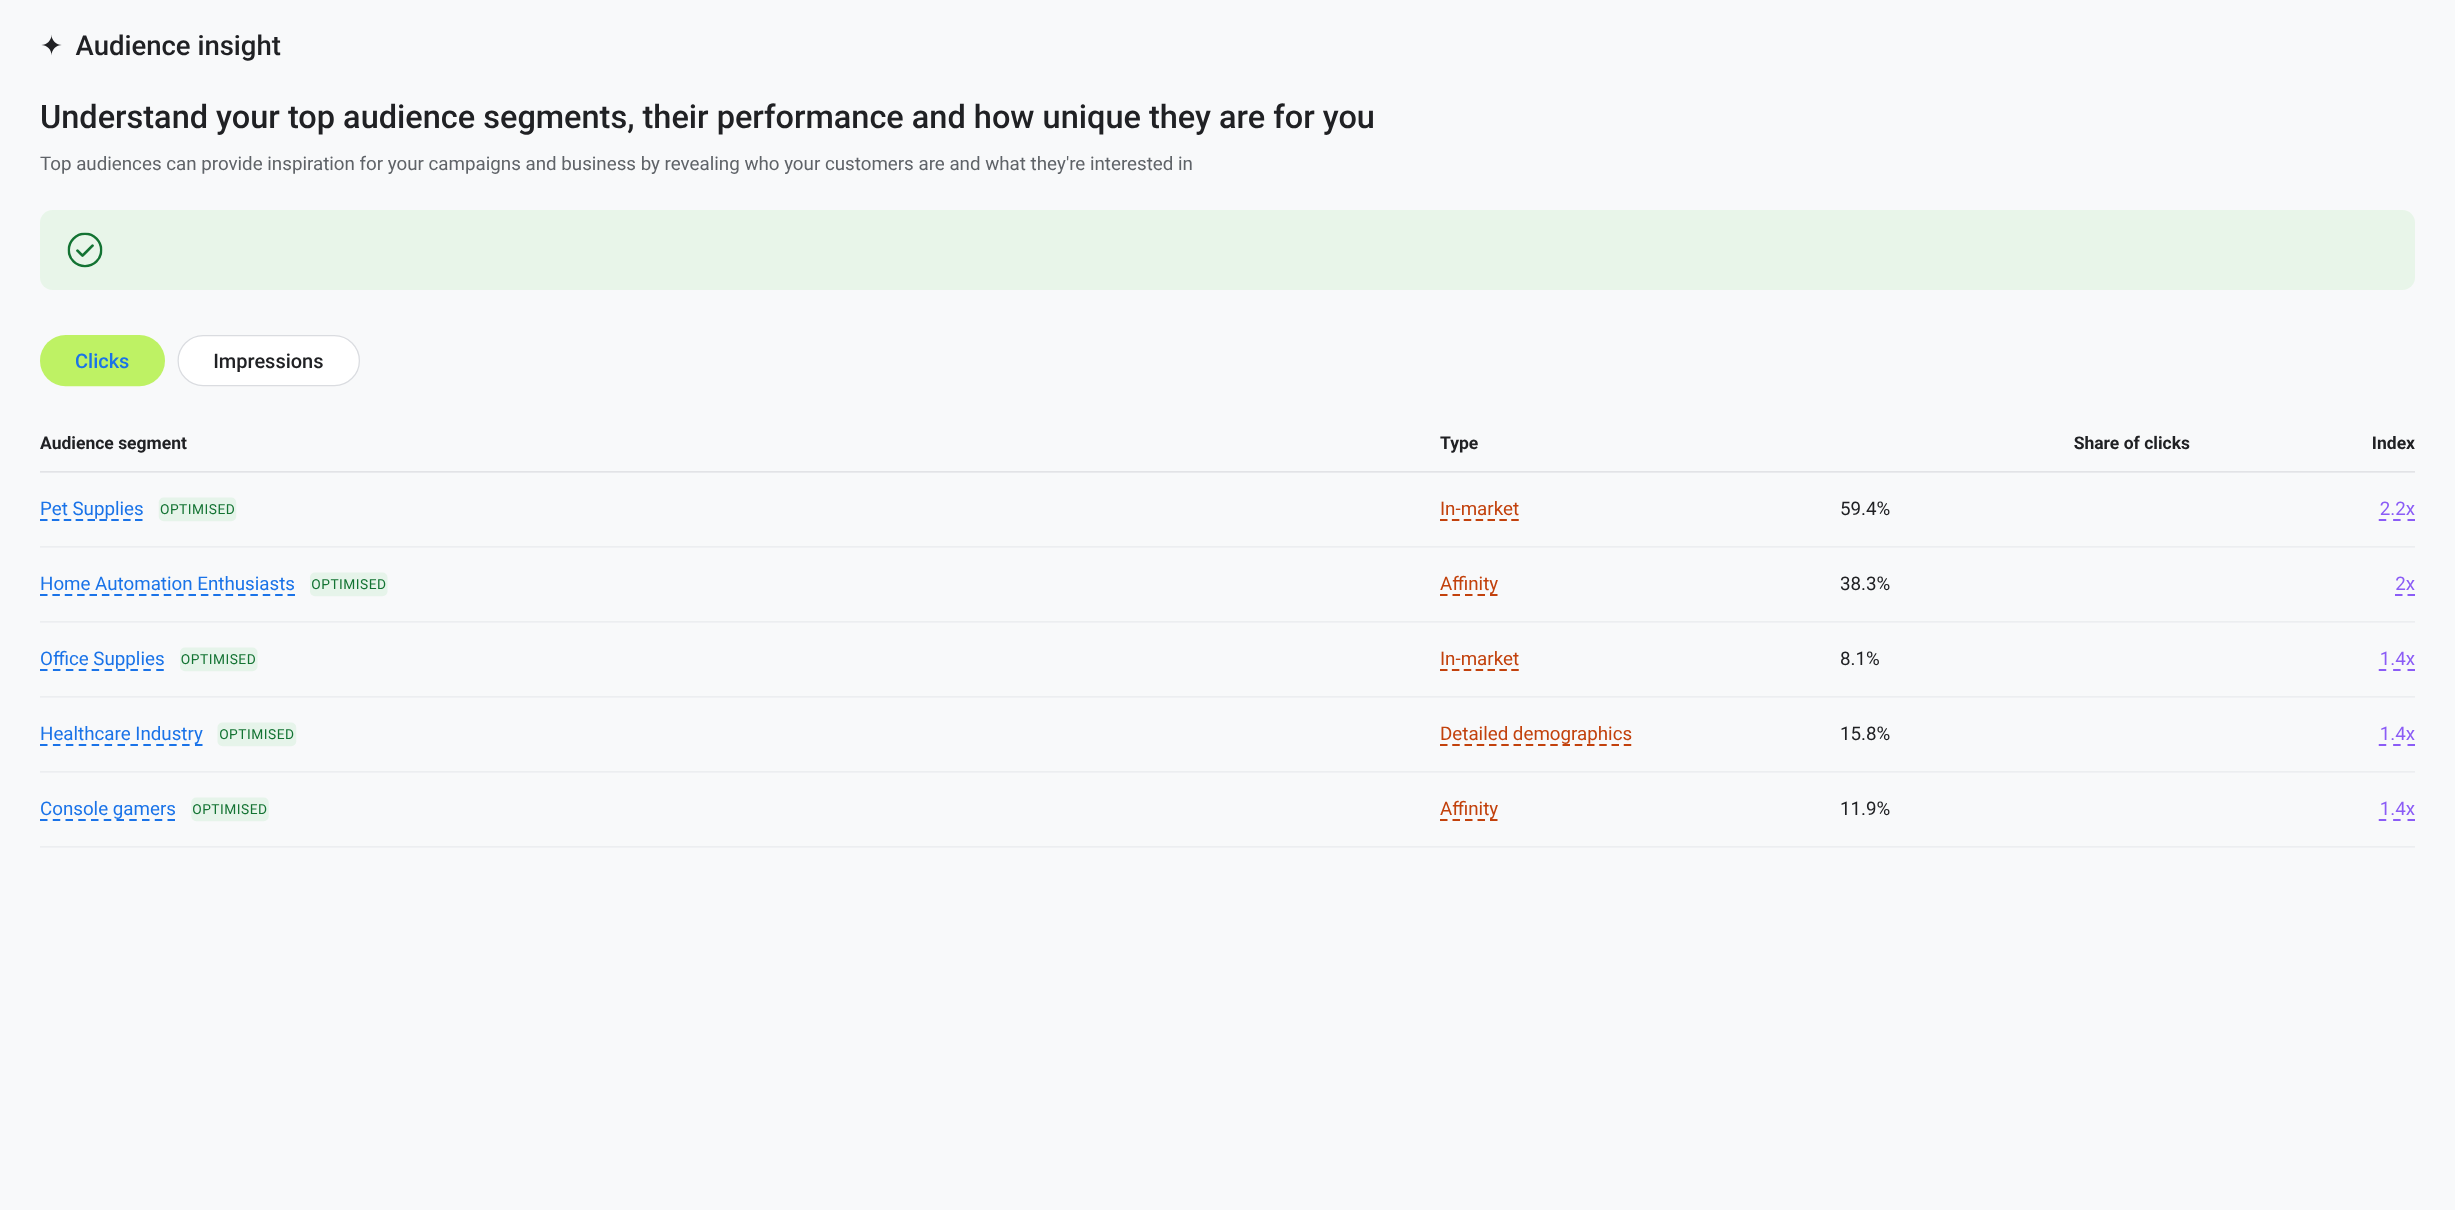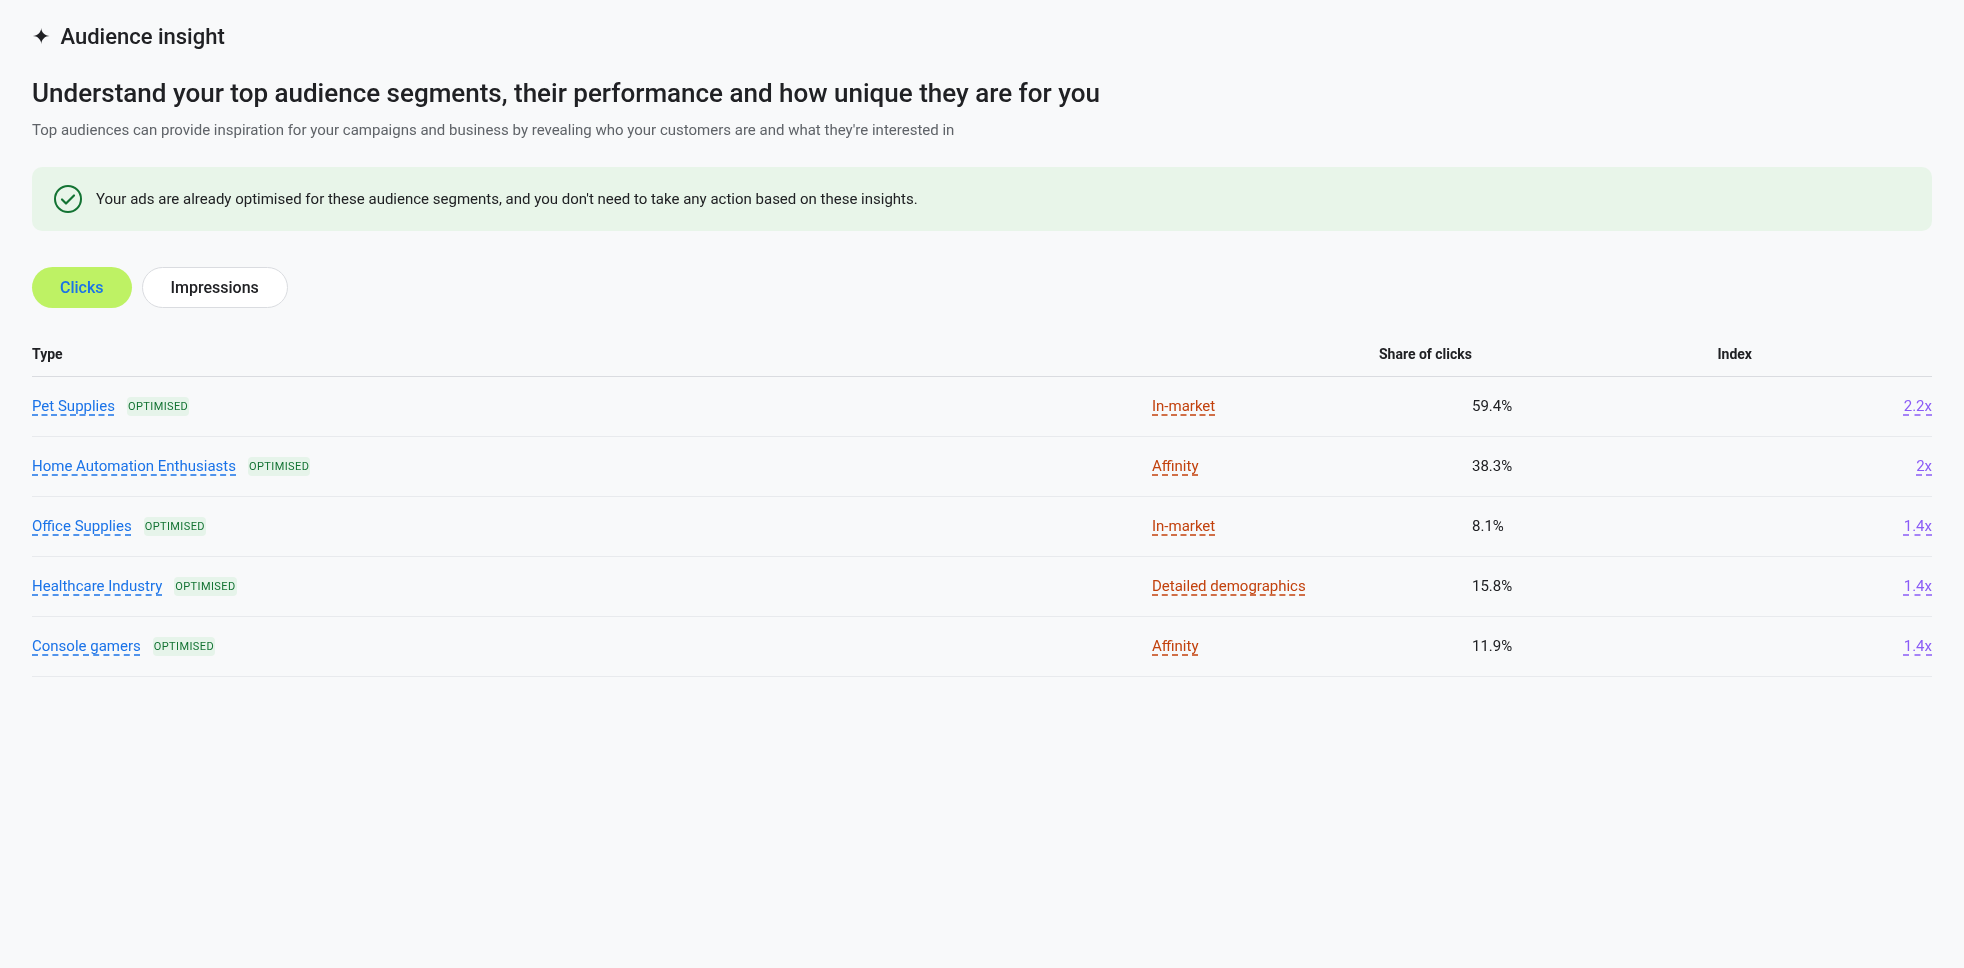--- a/index.html
+++ b/index.html
@@ -187,31 +187,31 @@
 </div>
 
 <h1 class="main-heading">Understand your top audience segments, their performance and how unique they are for you</h1>
 <p class="sub-heading">Top audiences can provide inspiration for your campaigns and business by revealing who your customers are and what they're interested in</p>
 
 <div class="info-banner">
   <svg class="check-icon" viewBox="0 0 28 28" fill="none" xmlns="http://www.w3.org/2000/svg">
     <circle cx="14" cy="14" r="13" stroke="#137333" stroke-width="2"></circle>
     <path d="M8 14.5l4 4 8-8" stroke="#137333" stroke-width="2.2" stroke-linecap="round" stroke-linejoin="round"></path>
   </svg>
-  <span class="info-banner-text">Your ads are already optimised for these audience segments, and you don't need to take any action based on these insights.</span>
 </div>
 
 <div class="tabs-row">
   <button class="tab-button active">Clicks</button>
   <button class="tab-button inactive">Impressions</button>
 </div>
 
 <div class="table-container">
 
   <div class="table-header">
+    <div class="col-header">Audience segment</div>
     <div class="col-header">Type</div>
     <div class="col-header right">Share of clicks</div>
     <div class="col-header right">Index</div>
   </div>
 
   <div class="table-row">
     <div class="segment-cell">
       <span class="segment-name">Pet Supplies</span>
       <span class="optimised-badge">OPTIMISED</span>
     </div>

